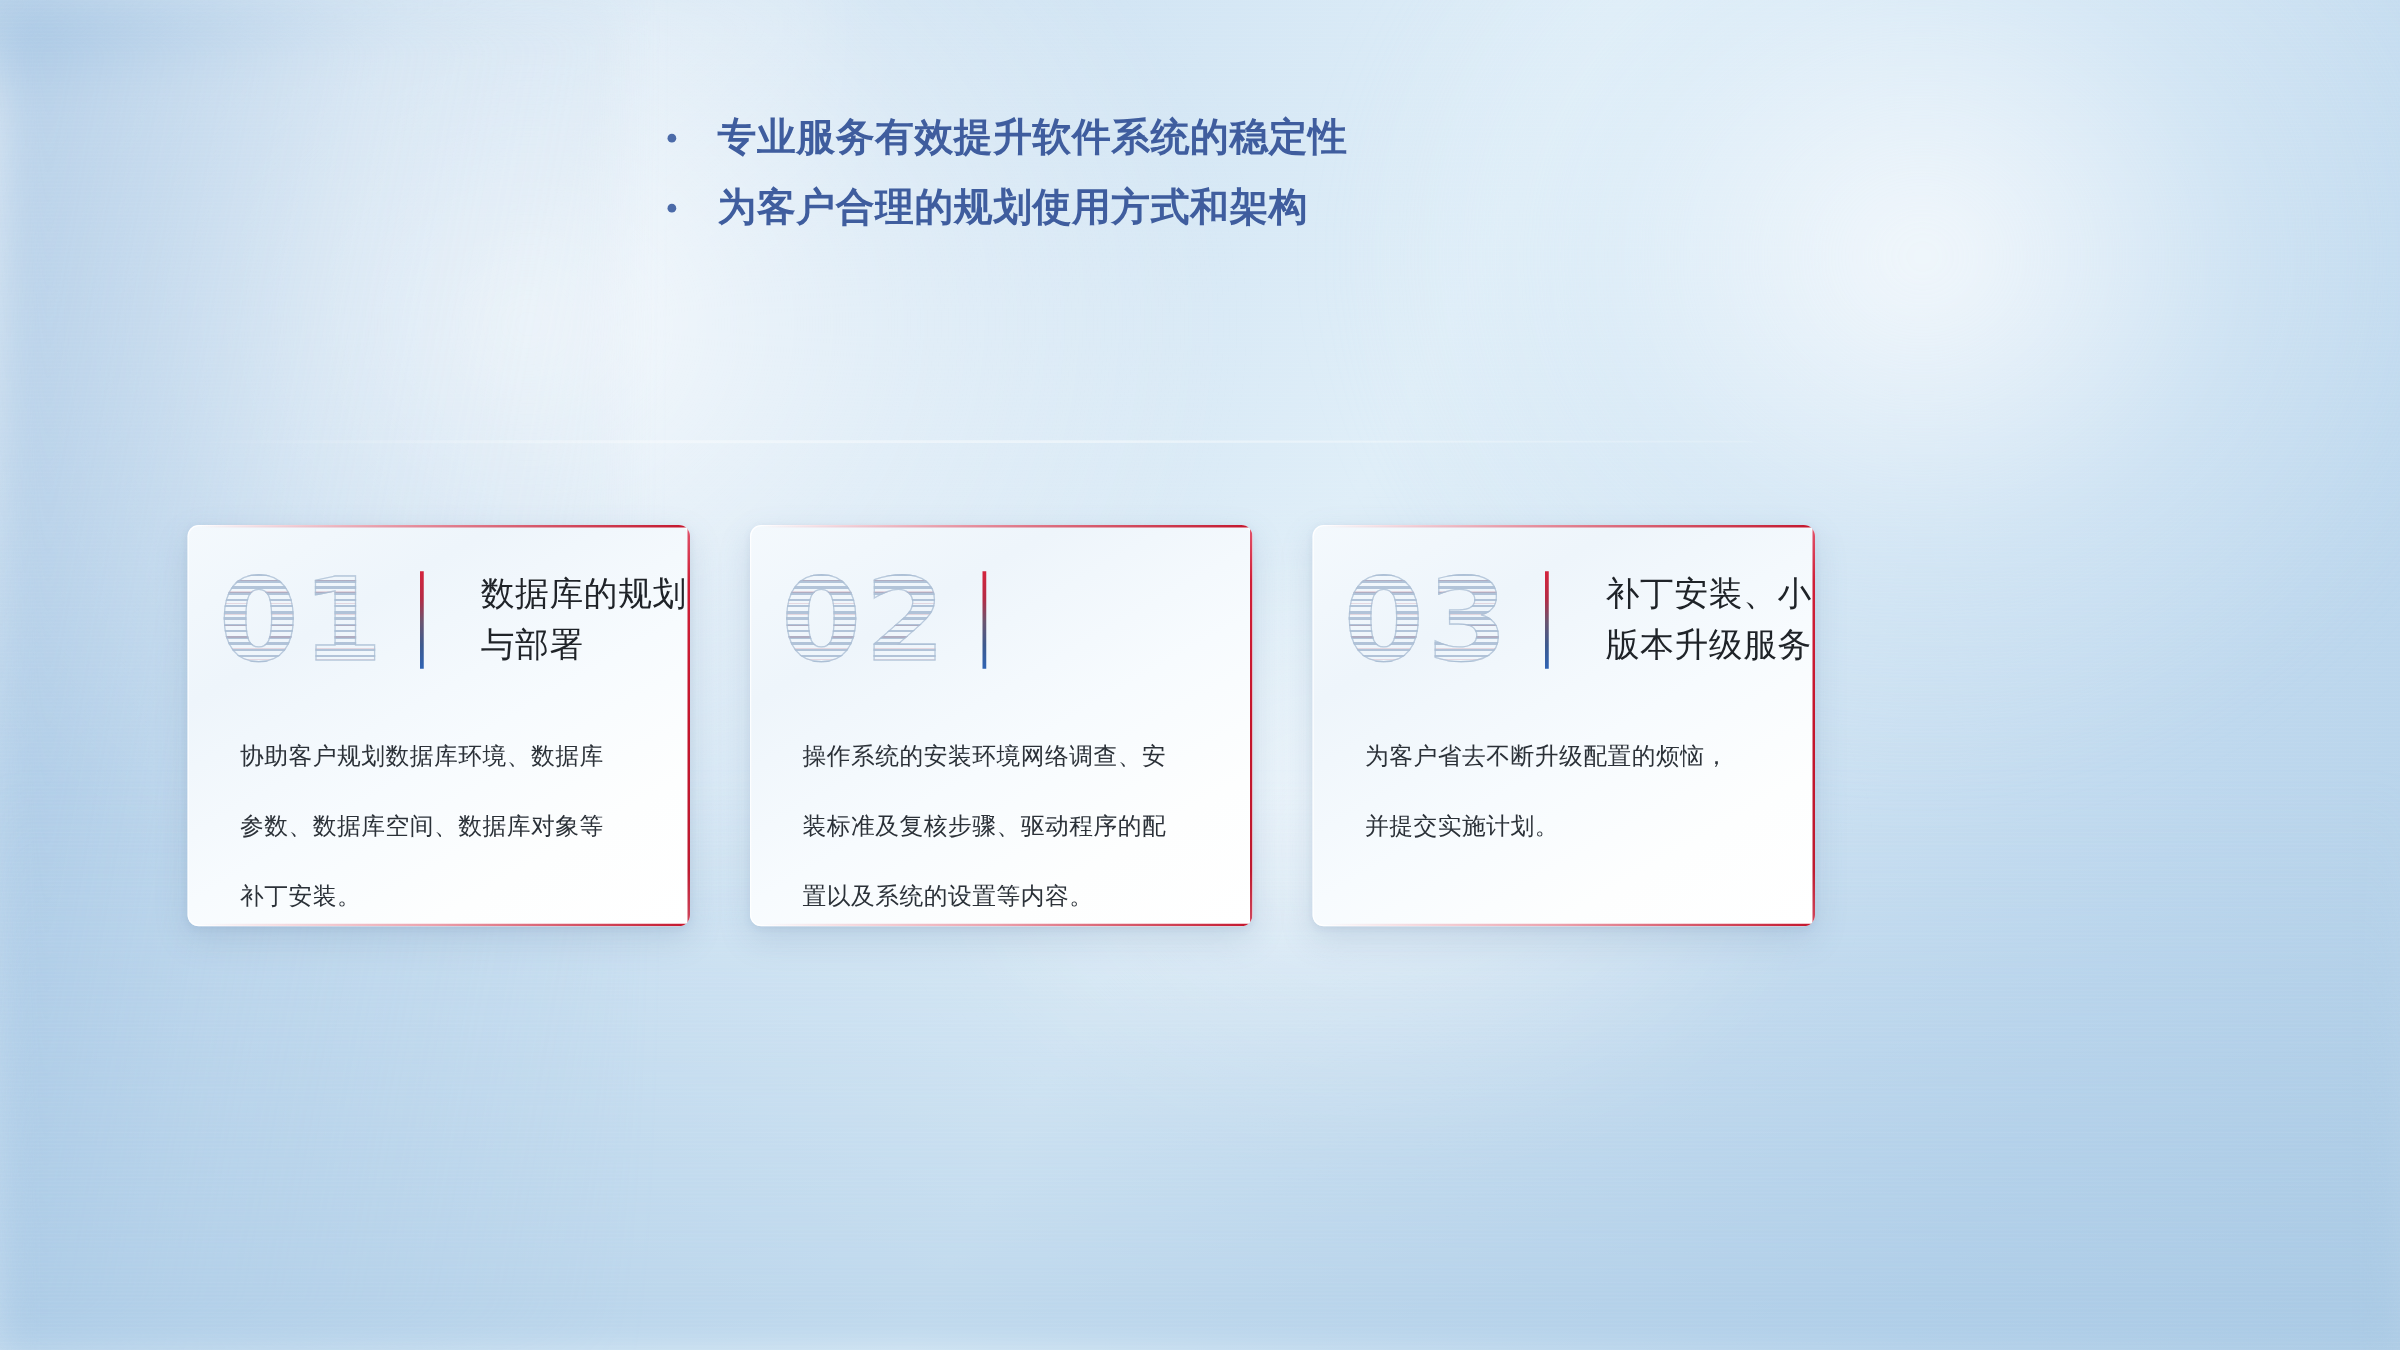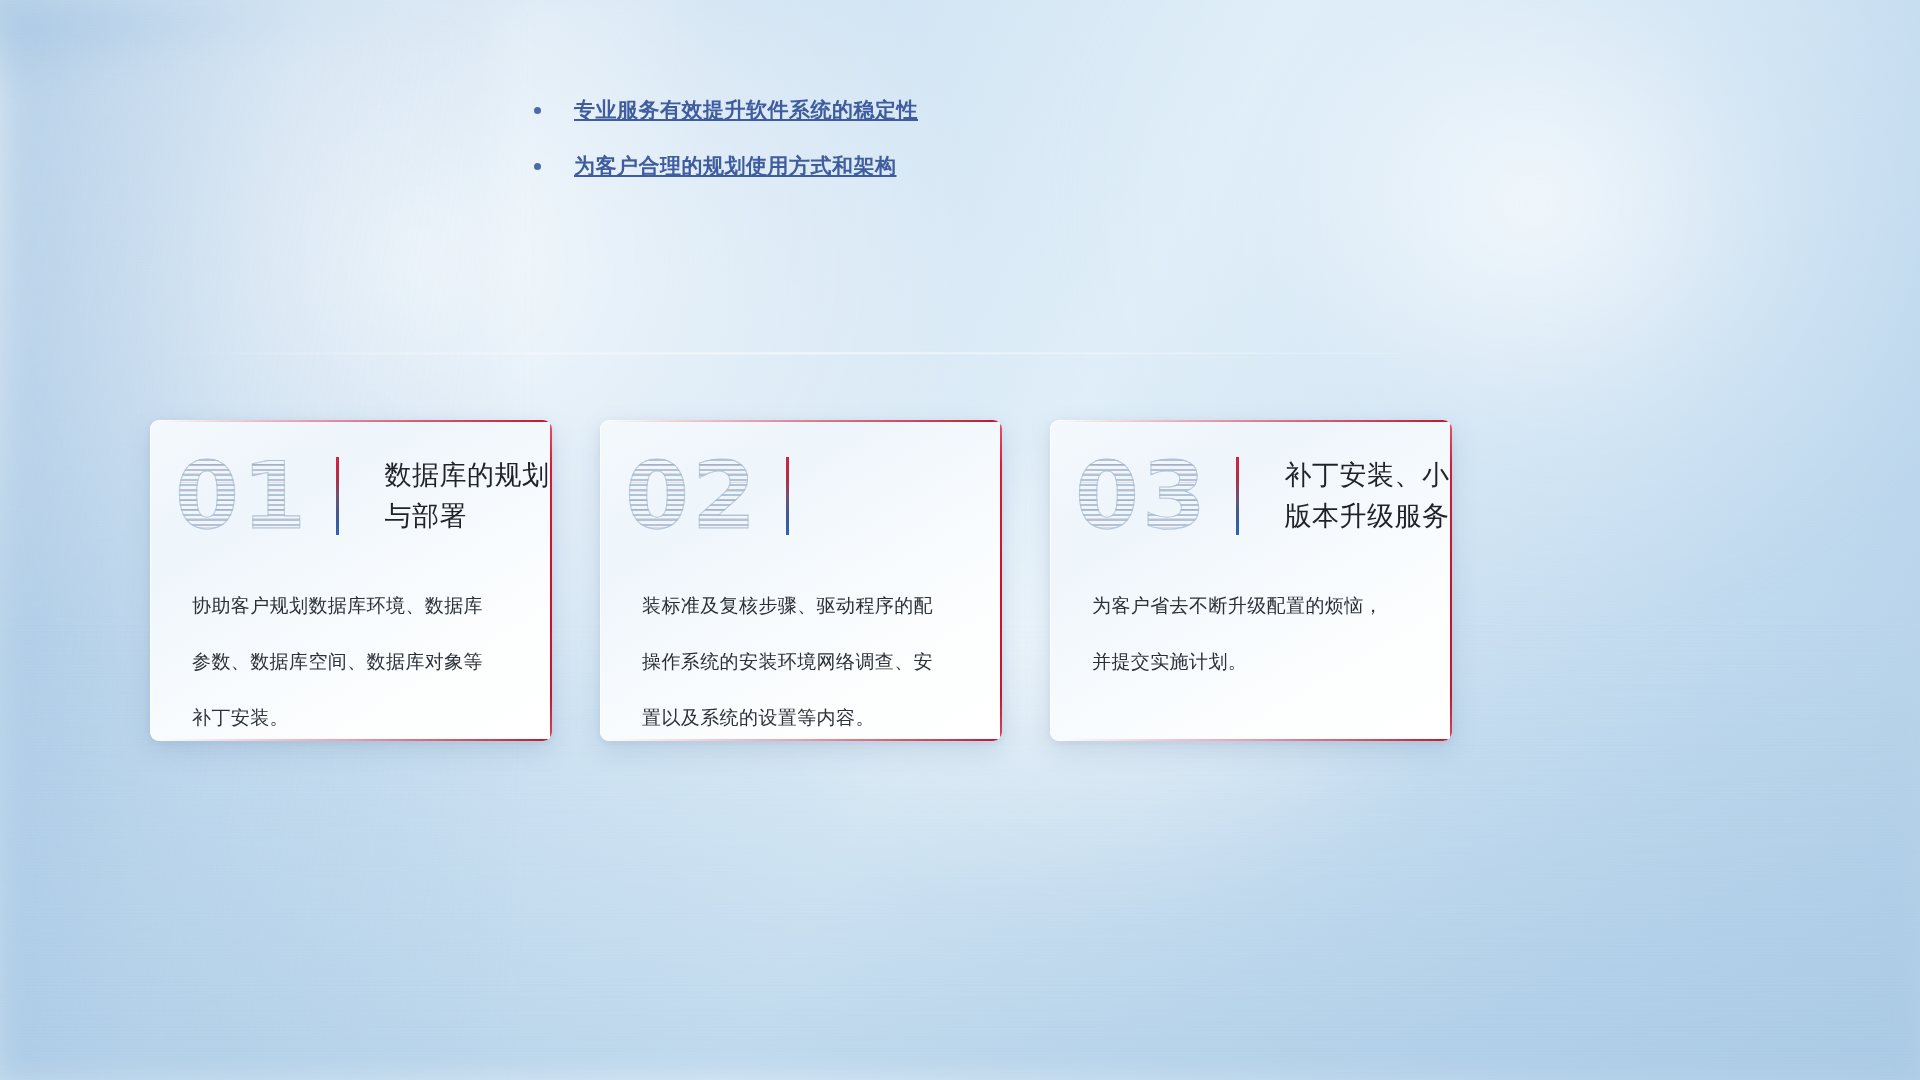--- a/index.html
+++ b/index.html
@@ -56,22 +56,22 @@
   }
   .bullet-row{
     display:flex;align-items:flex-start;margin-bottom:21px;
   }
   .bullet-dot{
     width:7px;height:7px;border-radius:50%;
     background:#4b6aa8;flex:0 0 auto;
     margin-top:15px;margin-right:33px;
   }
   .bullet-text{
-    font-size:21px;line-height:35px;letter-spacing:.5px;
-    color:#3f5d9e;font-weight:700;white-space:nowrap;text-decoration:underline;
+    font-size:31px;line-height:35px;letter-spacing:.5px;
+    color:#3f5d9e;font-weight:700;white-space:nowrap;
   }
 
   
   .divider-wrap{
     position:absolute;left:150px;top:348px;width:1258px;height:16px;
   }
   .divider{
     position:absolute;left:0;top:4px;width:100%;height:7px;
     background:linear-gradient(90deg,#b9module 0%, #b22234 0%,#b9243a 6%,#b0374f 14%,#9c4a63 24%,#86597a 36%,#74678c 50%,#6a6f96 62%,#68749c 74%,#6a78a0 86%,#7183ac 96%,#8fa3c6 100%);
     clip-path:polygon(0% 42%,2% 10%,6% 0%,50% 6%,99% 20%,100% 48%,99% 74%,52% 92%,6% 100%,1% 86%);
@@ -231,22 +231,22 @@
 
       <div class="card-head">
         <div class="ghost-num">
           <div class="digits">02</div>
           <div class="digits tinted">02</div>
         </div>
         <div class="head-rule"></div>
       </div>
 
       <div class="card-body">
+        <p>操作系统的安装环境网络调查、安</p>
         <p>装标准及复核步骤、驱动程序的配</p>
-        <p>操作系统的安装环境网络调查、安</p>
         <p>置以及系统的设置等内容。</p>
       </div>
     </div>
 
     <div class="card">
       <div class="card-inner-edge"></div>
       <div class="card-accent-top"></div>
       <div class="card-accent"></div>
       <div class="card-accent-bottom"></div>
 

